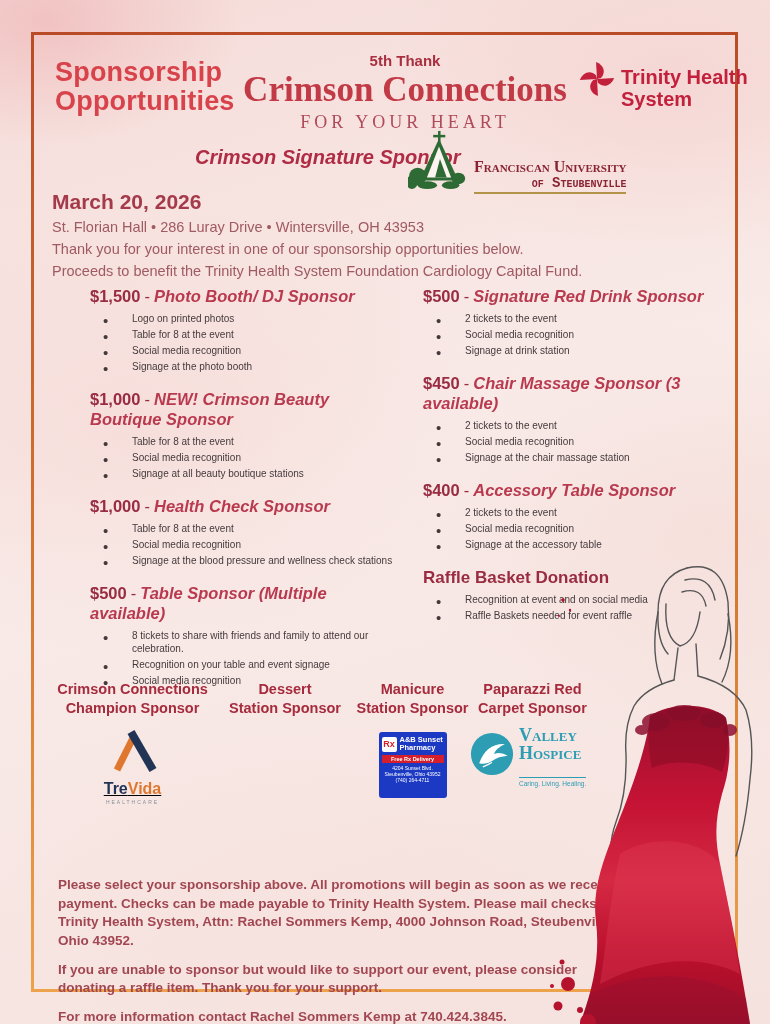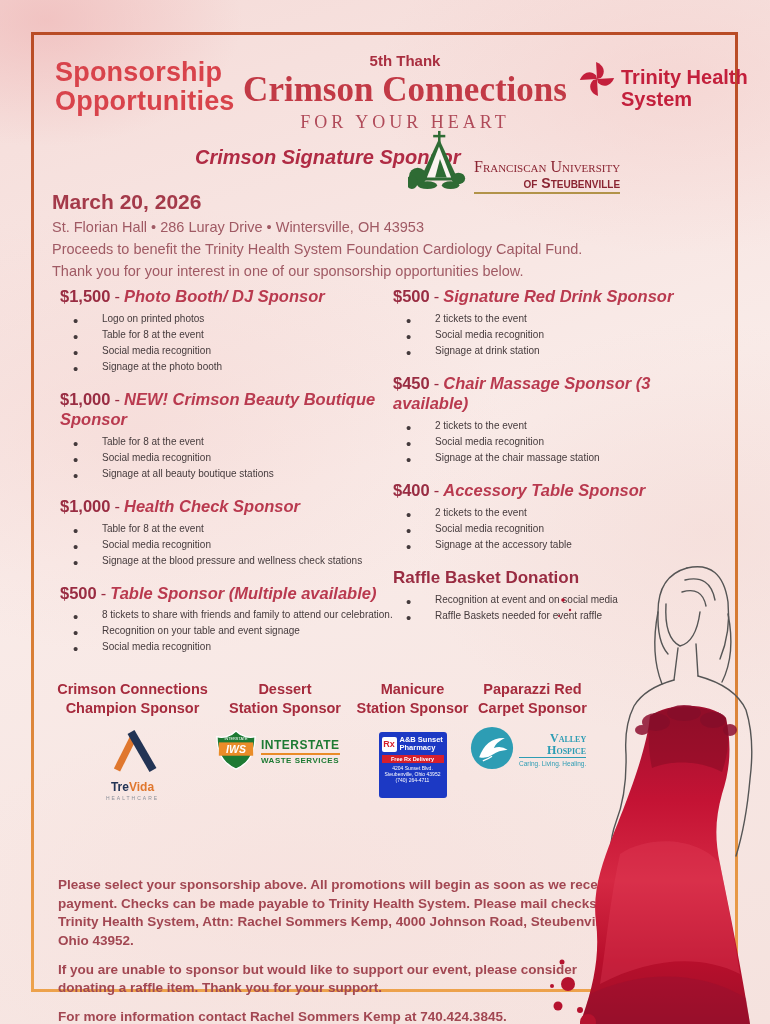--- a/index.html
+++ b/index.html
@@ -20,65 +20,65 @@
   .center-head{left:222px;top:52px;width:366px;text-align:center;}
   .annual{font-size:15px;font-weight:bold;color:#a92f40;}
   .event-title{font-family:"Liberation Serif",serif;font-weight:bold;font-size:35px;color:#c23a46;white-space:nowrap;margin-top:1px;}
   .event-sub{font-family:"Liberation Serif",serif;font-size:18px;color:#b04a59;letter-spacing:4px;margin-top:2px;white-space:nowrap;}
   .trinity{left:578px;top:60px;display:flex;align-items:flex-start;gap:5px;}
   .trinity-text{font-size:20px;font-weight:bold;color:#c3203c;line-height:1.1;margin-top:6px;}
   
   .signature{left:195px;top:146px;font-size:20px;font-weight:bold;font-style:italic;color:#b02b44;}
   .fus{left:408px;top:130px;display:flex;align-items:center;gap:4px;}
   .fus-text{line-height:1.05;}
-  .fus-name{font-family:"Liberation Serif",serif;font-variant:small-caps;font-weight:normal;font-size:16px;color:#8a2432;white-space:nowrap;margin-top:27px;}
-  .fus-loc{font-family:Liberation Sans, sans-serif;font-variant:small-caps;font-weight:bold;font-size:14px;color:#8a2432;text-align:right;
+  .fus-name{font-family:"Liberation Serif",serif;font-variant:small-caps;font-weight:bold;font-size:16px;color:#8a2432;white-space:nowrap;margin-top:27px;}
+  .fus-loc{font-family:Liberation Mono, monospace;font-variant:small-caps;font-weight:bold;font-size:14px;color:#8a2432;text-align:right;
     border-bottom:2px solid #b29349;padding-bottom:1px;}
   
   .event-info{left:52px;top:190px;width:600px;}
   .date{font-size:21px;font-weight:bold;color:#a43a4a;margin-bottom:3px;}
   .info-line{font-size:14.5px;color:#a05a64;line-height:1.5;}
   
   .col{width:336px;}
   .col-left{left:60px;top:286px;}
   .col-right{left:393px;top:286px;}
-  .tier{margin-bottom:16px;}
+  .tier{margin-bottom:16px;margin-left:30px;}
   .tier-head{font-size:16.5px;margin-bottom:5px;line-height:1.25;}
   .price{font-weight:bold;color:#992c42;}
   .sep{color:#992c42;margin:0 4px;}
   .tier-title{font-style:italic;font-weight:bold;color:#b93a4f;}
   .tier-new{font-weight:800;}
   .raffle-heading{font-size:17px;font-weight:bold;color:#992c42;}
   .tier ul{margin:0;padding:0;list-style:none;}
   .tier li{position:relative;padding-left:42px;font-size:10px;color:#443a3c;margin-bottom:3px;line-height:1.3;}
   .tier li::before{content:"•";position:absolute;left:13px;top:-1px;font-size:15px;color:#443a3c;}
   
   .sponsors{left:50px;top:680px;width:545px;display:flex;z-index:2;}
   .sp-col{text-align:center;}
   .sp-col-1{width:165px;} .sp-col-2{width:140px;} .sp-col-3{width:115px;} .sp-col-4{width:125px;}
   .sp-head{font-size:14.5px;font-weight:bold;color:#a62b3d;line-height:1.3;}
   .logo-zone{margin-top:10px;display:flex;flex-direction:column;align-items:center;}
-  .trevida-word{font-size:12px;font-weight:bold;margin-top:2px;}
+  .trevida-word{font-size:16px;font-weight:bold;margin-top:2px;text-decoration:underline;}
   .trevida-tre{color:#223455;} .trevida-vida{color:#e0772e;}
   .trevida-sub{font-size:5px;letter-spacing:2px;color:#8a8f98;margin-top:1px;}
   .iws{display:flex;align-items:center;gap:4px;margin-top:12px;}
   .iws-text{text-align:left;line-height:1;}
   .iws-line1{font-size:12px;font-weight:800;color:#1d7a33;letter-spacing:.5px;}
   .iws-rule{height:2px;background:#ea8c28;margin:2px 0;}
   .iws-line2{font-size:8px;font-weight:bold;color:#1d7a33;letter-spacing:.5px;}
   .pharm{width:68px;height:66px;background:#1c39c4;border-radius:3px;margin-top:4px;padding:4px 3px 3px;box-sizing:border-box;color:#fff;text-align:center;}
   .pharm-top{display:flex;align-items:center;gap:3px;}
   .pharm-rx{width:15px;height:15px;background:#fff;color:#d61f2c;font-size:9px;font-weight:bold;border-radius:2px;display:flex;align-items:center;justify-content:center;}
   .pharm-name{font-size:7.5px;font-weight:bold;line-height:1.15;text-align:left;}
   .pharm-banner{background:#d61f2c;color:#fff;font-size:5.5px;font-weight:bold;margin:2px 0;padding:1px 0;}
   .pharm-addr{font-size:5px;line-height:1.25;}
   .hospice{display:flex;align-items:center;gap:5px;margin-top:8px;}
   .hospice-text{text-align:left;}
-  .hospice-name{font-family:"Liberation Serif",serif;font-variant:small-caps;font-weight:bold;font-size:12px;color:#2d9db4;line-height:1.0;text-align:right;}
-  .hospice-name2{border-bottom:1.5px solid #2d9db4;padding-bottom:1px;font-family:Liberation Serif, serif;}
+  .hospice-name{font-family:"Liberation Serif",serif;font-variant:small-caps;font-weight:bold;font-size:18px;color:#2d9db4;line-height:1.0;}
+  .hospice-name2{border-bottom:1.5px solid #2d9db4;padding-bottom:15px;font-family:Liberation Serif, serif;}
   .hospice-tag{font-size:6.5px;color:#2d9db4;margin-top:2px;}
   
   .footer{left:58px;top:876px;width:562px;font-size:13.5px;font-weight:bold;color:#a24752;line-height:1.38;}
   .footer p{margin:0 0 10px 0;}
   
   .woman{position:absolute;right:0;bottom:0;width:220px;height:470px;z-index:3;pointer-events:none;}
 </style>
 </head>
 <body>
 
@@ -133,22 +133,22 @@
     </span>
     <div class="fus-text">
       <div class="fus-name">Franciscan University</div>
       <div class="fus-loc">of Steubenville</div>
     </div>
   </div>
 
   <div class="abs event-info">
     <div class="date">March 20, 2026</div>
     <div class="info-line">St. Florian Hall • 286 Luray Drive • Wintersville, OH 43953</div>
+    <div class="info-line">Thank you for your interest in one of our sponsorship opportunities below.</div>
     <div class="info-line">Proceeds to benefit the Trinity Health System Foundation Cardiology Capital Fund.</div>
-    <div class="info-line">Thank you for your interest in one of our sponsorship opportunities below.</div>
   </div>
 
   <div class="abs col col-left">
     <div class="tier">
       <div class="tier-head"><span class="price">$1,500</span><span class="sep">-</span><span class="tier-title">Photo Booth/ DJ Sponsor</span></div>
       <ul>
         <li>Logo on printed photos</li>
         <li>Table for 8 at the event</li>
         <li>Social media recognition</li>
         <li>Signage at the photo booth</li>
@@ -230,35 +230,20 @@
         </span>
         <div class="trevida-word"><span class="trevida-tre">Tre</span><span class="trevida-vida">Vida</span></div>
         <div class="trevida-sub">HEALTHCARE</div>
       </div>
     </div>
 
     <div class="sp-col sp-col-2">
       <div class="sp-head">
         <div>Dessert</div>
         <div>Station Sponsor</div>
-      </div>
-      <div class="iws">
-        <span>
-          <svg width="42" height="40" viewBox="0 0 44 42">
-            <path d="M22 1 C28 7 36 9 42 7 C42 25 34 36 22 41 C10 36 2 25 2 7 C8 9 16 7 22 1 Z" fill="#1d7a33" stroke="#fff" stroke-width="1.5"></path>
-            <text x="22" y="10.5" font-size="4" fill="#fff" text-anchor="middle" font-family="Liberation Sans, sans-serif">INTERSTATE</text>
-            <rect x="4" y="13" width="36" height="14" fill="#ea8c28"></rect>
-            <text x="22" y="24" font-size="11" font-style="italic" font-weight="bold" fill="#fff" text-anchor="middle" font-family="Liberation Sans, sans-serif">IWS</text>
-          </svg>
-        </span>
-        <div class="iws-text">
-          <div class="iws-line1">INTERSTATE</div>
-          <div class="iws-rule"></div>
-          <div class="iws-line2">WASTE SERVICES</div>
-        </div>
       </div>
     </div>
 
     <div class="sp-col sp-col-3">
       <div class="sp-head">
         <div>Manicure</div>
         <div>Station Sponsor</div>
       </div>
       <div class="logo-zone">
         <div class="pharm">

